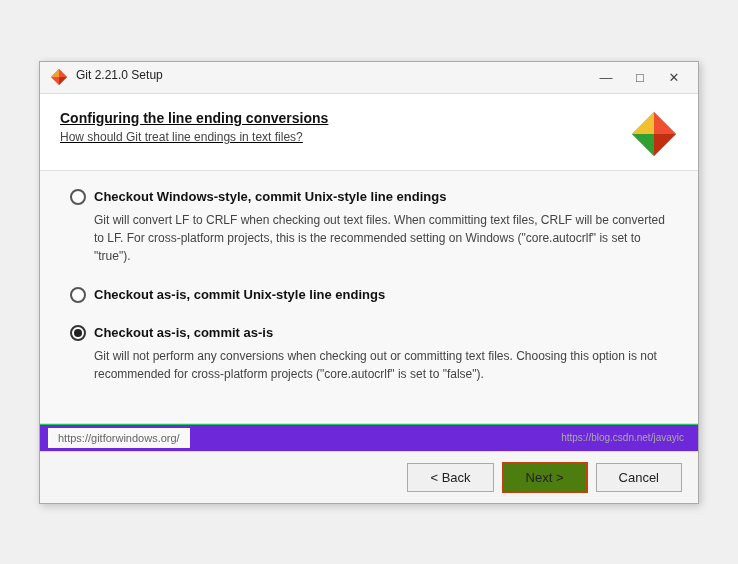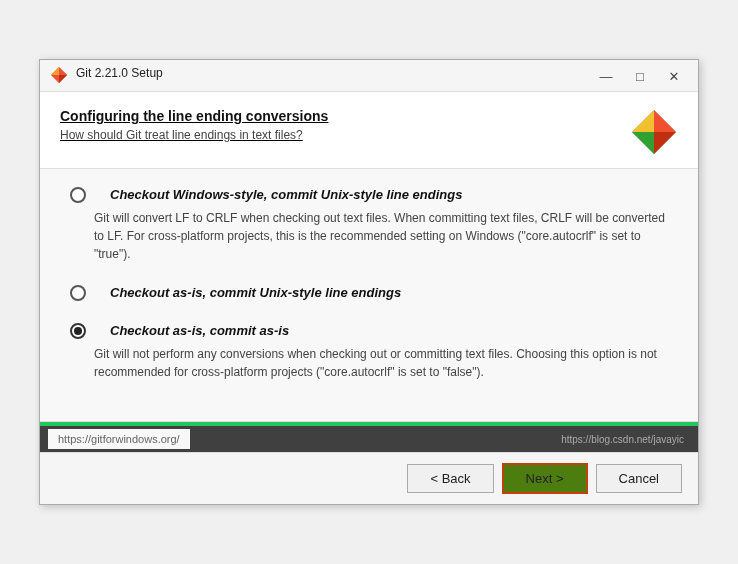--- a/index.html
+++ b/index.html
@@ -87,23 +87,23 @@
       padding: 18px 30px;
       flex: 1;
       border-bottom: 1px solid #ddd;
     }
 
     .option {
       margin-bottom: 22px;
     }
     .option-label {
       display: flex;
-      gap: 24px;
+      align-items: center;
+      gap: 8px;
       margin-bottom: 6px;
-      font-style: italic;
     }
     .radio-circle {
       width: 16px;
       height: 16px;
       border-radius: 50%;
       border: 2px solid #555;
       background: #fff;
       flex-shrink: 0;
       display: flex;
       align-items: center;
@@ -223,21 +223,21 @@
 
     <div class="option">
       <div class="option-label">
         <div class="radio-circle selected"></div>
         <span class="option-title">Checkout as-is, commit as-is</span>
       </div>
       <div class="option-desc">Git will not perform any conversions when checking out or committing text files. Choosing this option is not recommended for cross-platform projects ("core.autocrlf" is set to "false").</div>
     </div>
   </div>
 
-  <div style="display:flex; justify-content:space-between; align-items:center; padding:3px 8px; background:#404040; border-top:4px solid #22c55e;">
+  <div style="display:flex; justify-content:space-between; align-items:center; padding:3px 8px; background:#6d28d9; border-top:1px solid #22c55e;">
     <span class="footer-url">https://gitforwindows.org/</span>
     <span class="footer-watermark">https://blog.csdn.net/javayic</span>
   </div>
 
   <div class="footer-buttons">
     <button class="btn">&lt; Back</button>
     <button class="btn primary">Next &gt;</button>
     <button class="btn">Cancel</button>
   </div>
 </div>

